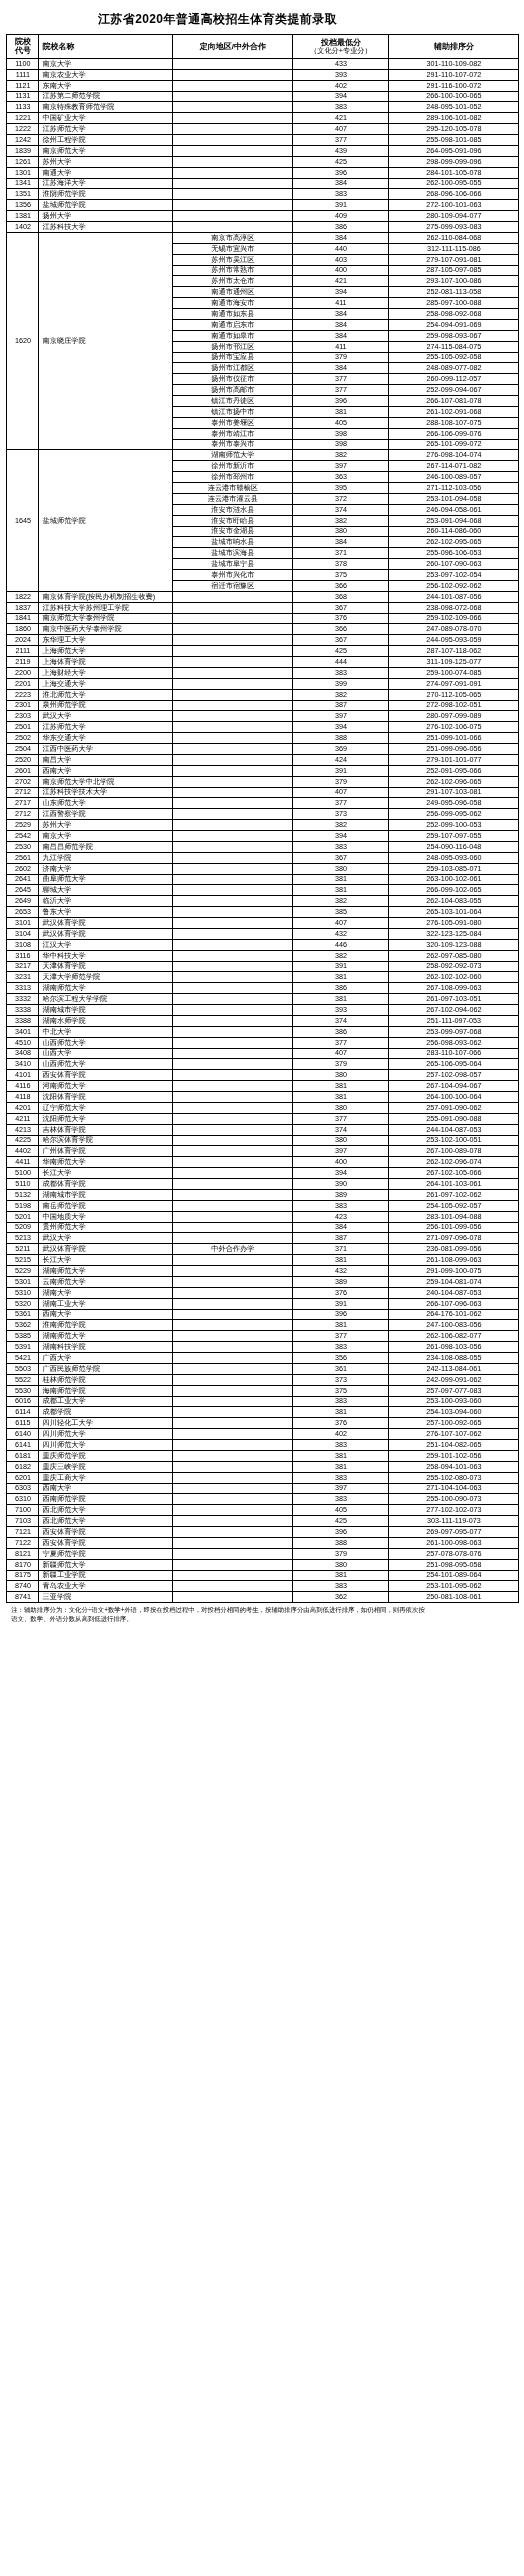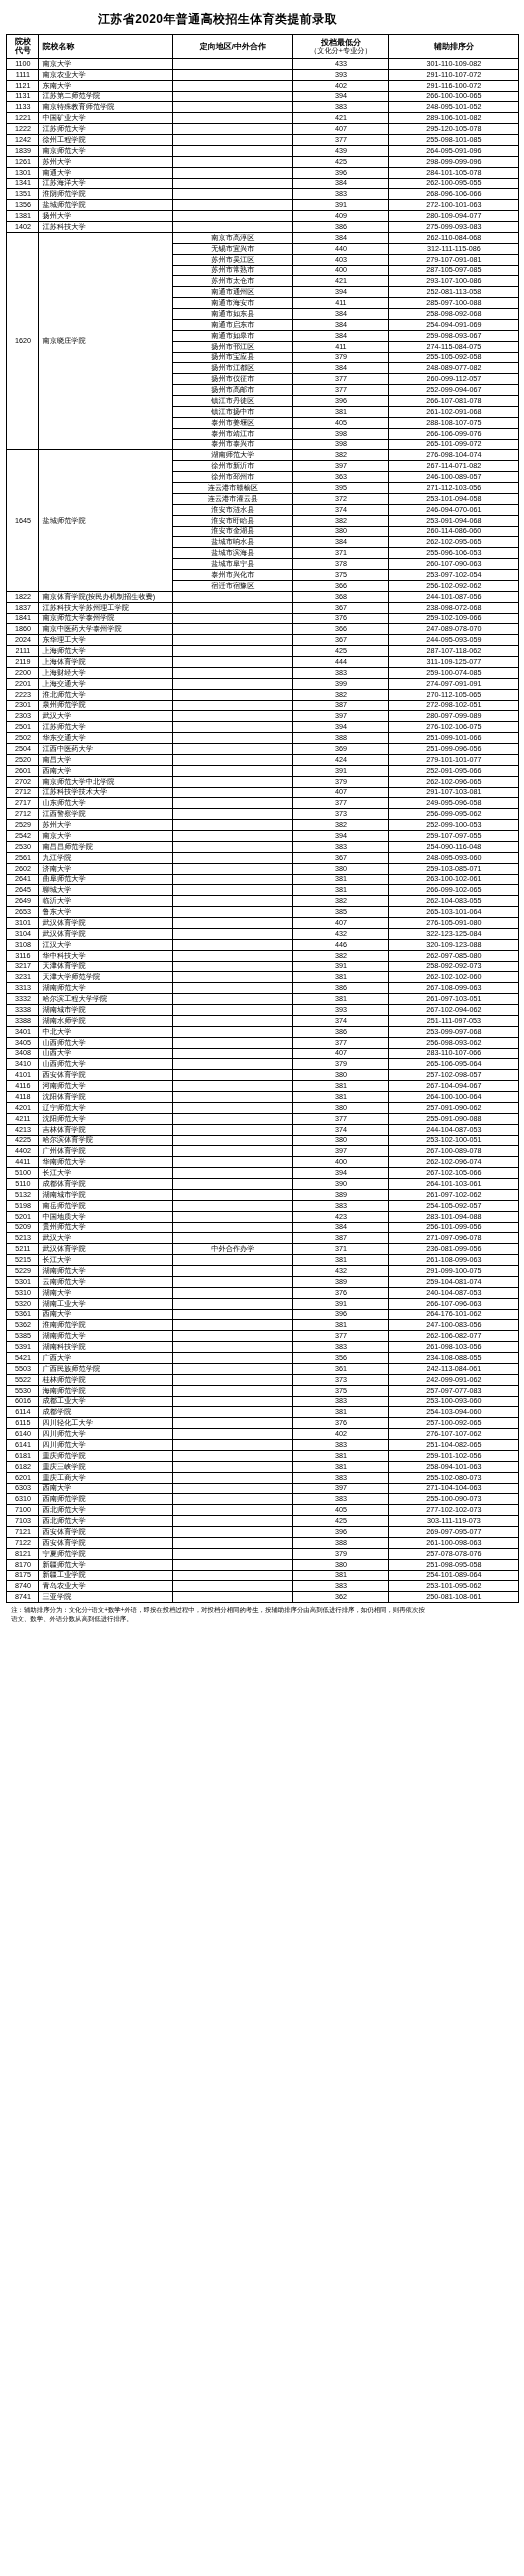--- a/index.html
+++ b/index.html
@@ -319,21 +319,21 @@
           <td class="c-rank">271-112-103-056</td>
         </tr>
         <tr>
           <td class="c-region">连云港市灌云县</td>
           <td class="c-score">372</td>
           <td class="c-rank">253-101-094-058</td>
         </tr>
         <tr>
           <td class="c-region">淮安市涟水县</td>
           <td class="c-score">374</td>
-          <td class="c-rank">246-094-070-061</td>
+          <td class="c-rank">246-094-058-061</td>
         </tr>
         <tr>
           <td class="c-region">淮安市盱眙县</td>
           <td class="c-score">382</td>
           <td class="c-rank">253-091-094-068</td>
         </tr>
         <tr>
           <td class="c-region">淮安市金湖县</td>
           <td class="c-score">380</td>
           <td class="c-rank">260-114-086-060</td>
@@ -644,21 +644,21 @@
           <td class="c-rank">251-111-097-053</td>
         </tr>
         <tr>
           <td class="c-code vmid">3401</td>
           <td class="c-name vmid">中北大学</td>
           <td class="c-region"></td>
           <td class="c-score">386</td>
           <td class="c-rank">253-099-097-068</td>
         </tr>
         <tr>
-          <td class="c-code vmid">3405</td>
+          <td class="c-code vmid">4510</td>
           <td class="c-name vmid">山西师范大学</td>
           <td class="c-region"></td>
           <td class="c-score">377</td>
           <td class="c-rank">256-098-093-062</td>
         </tr>
         <tr>
           <td class="c-code vmid">3408</td>
           <td class="c-name vmid">山西大学</td>
           <td class="c-region"></td>
           <td class="c-score">407</td>

